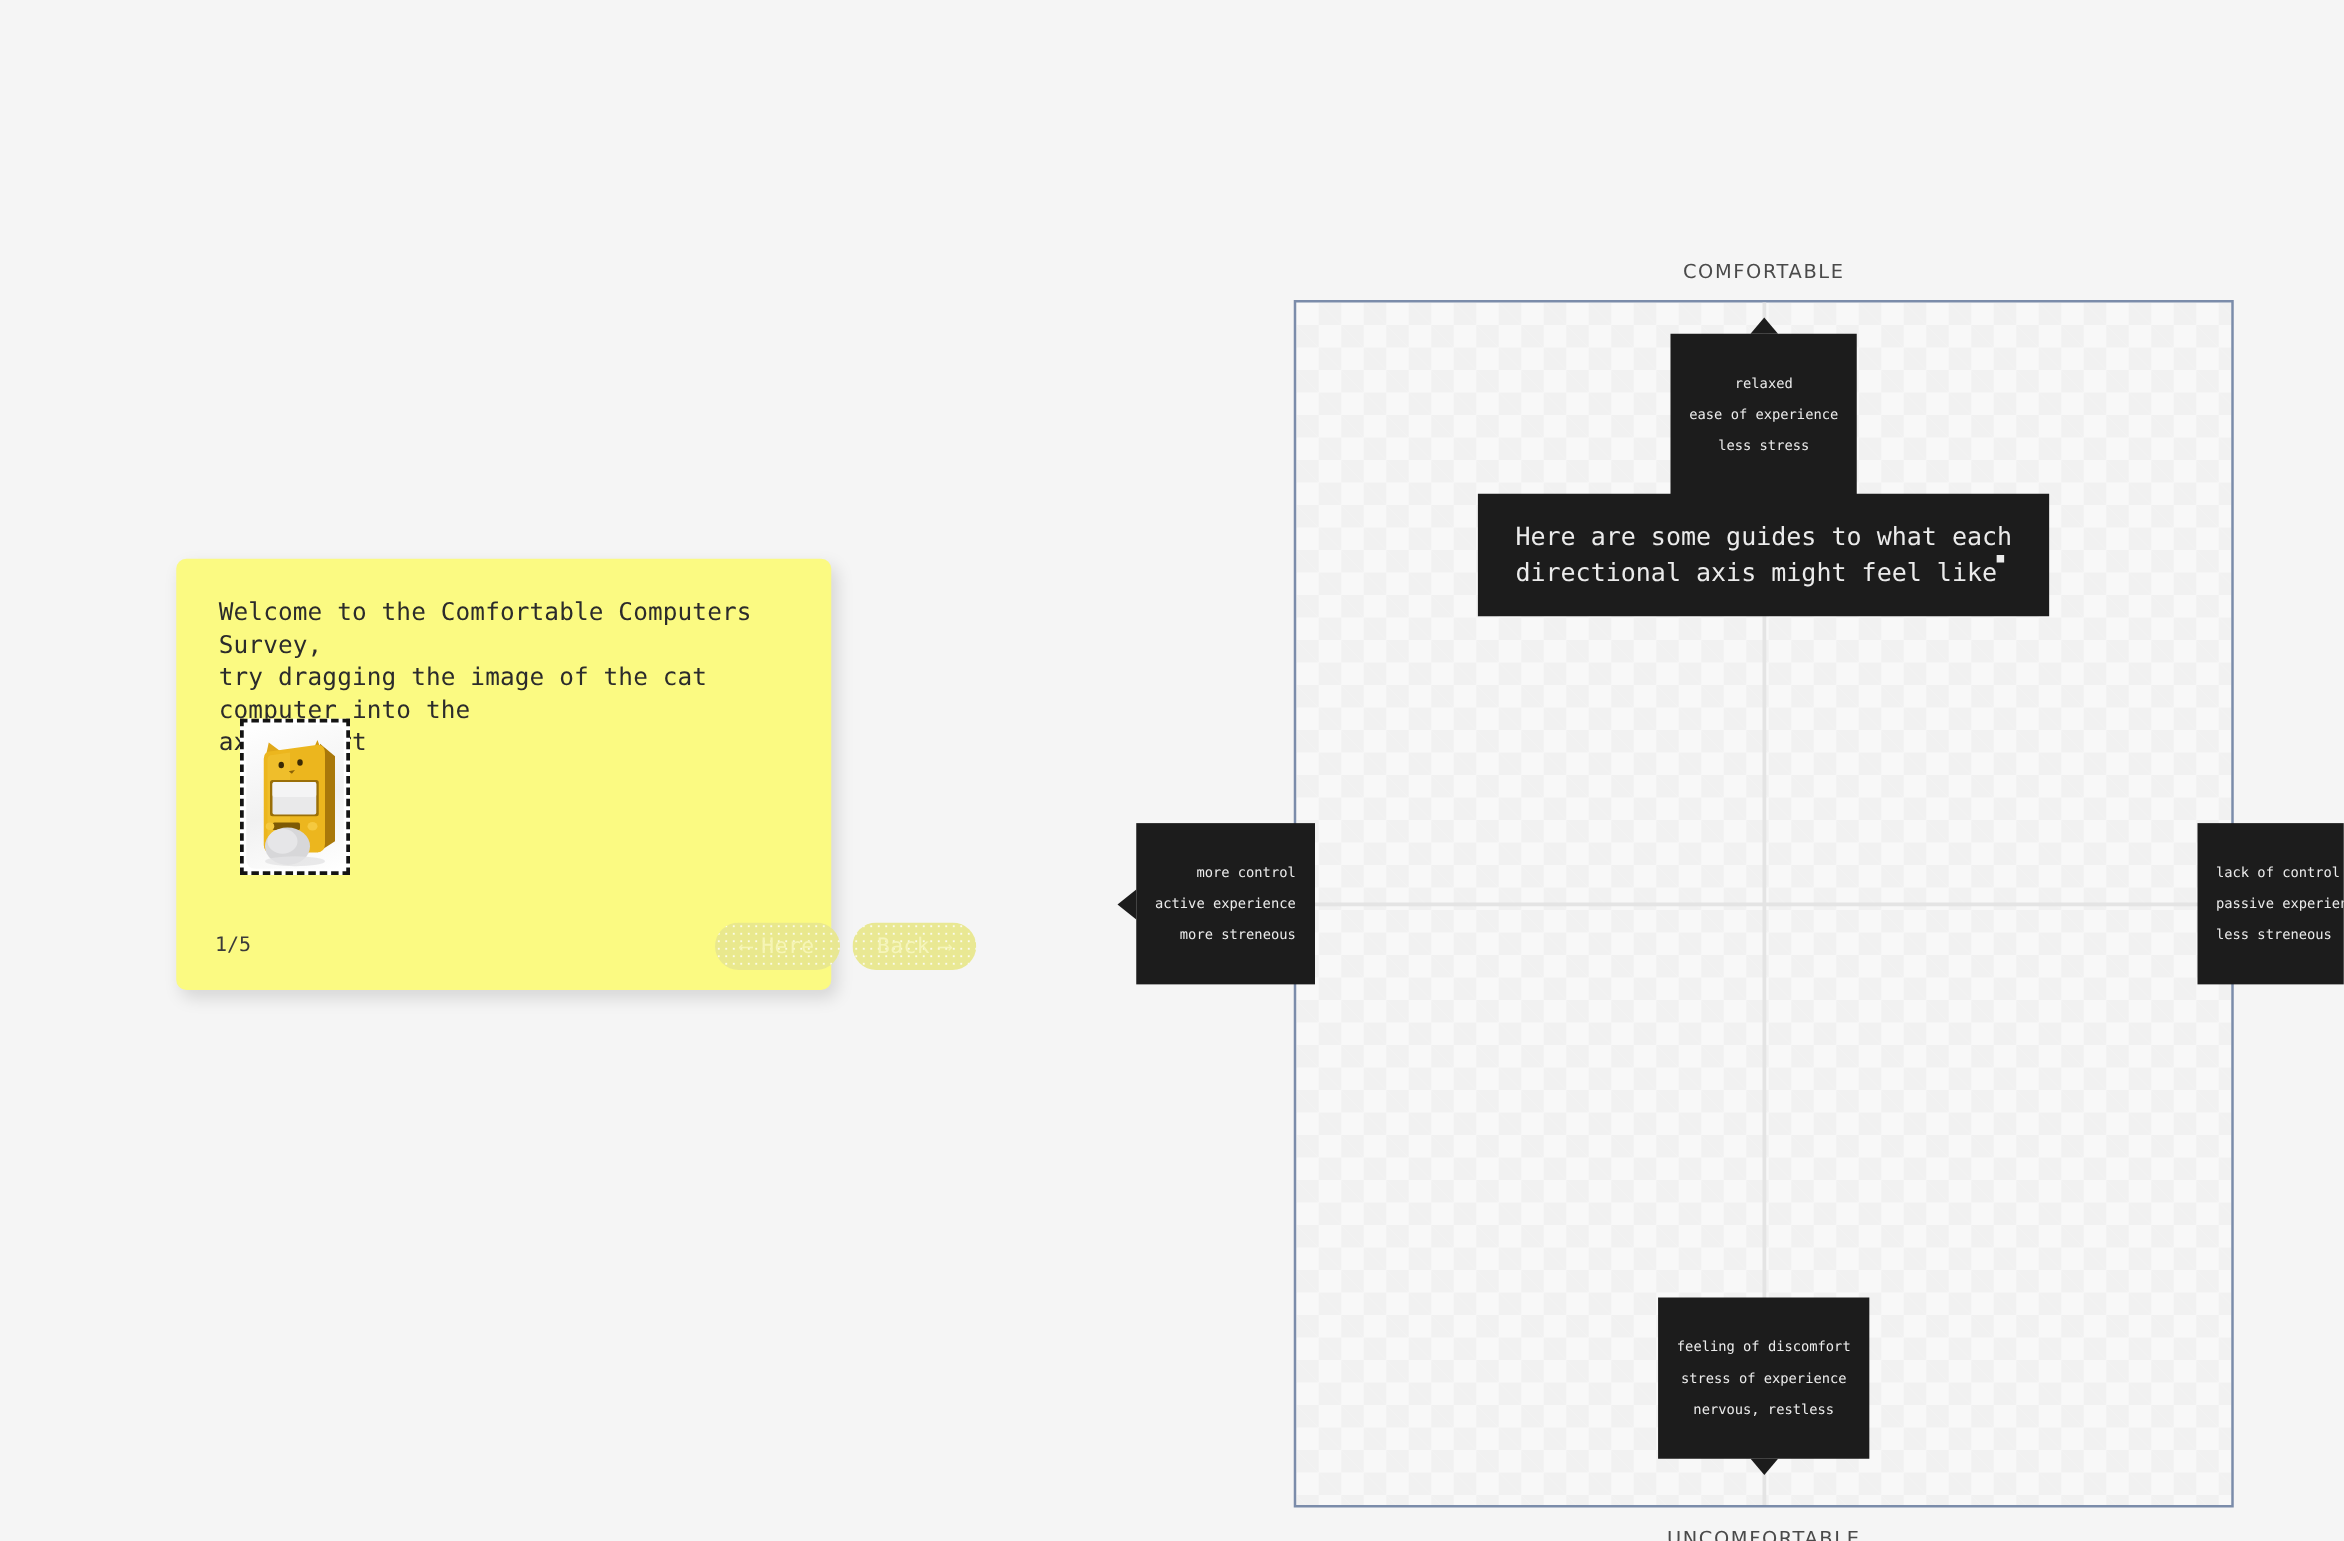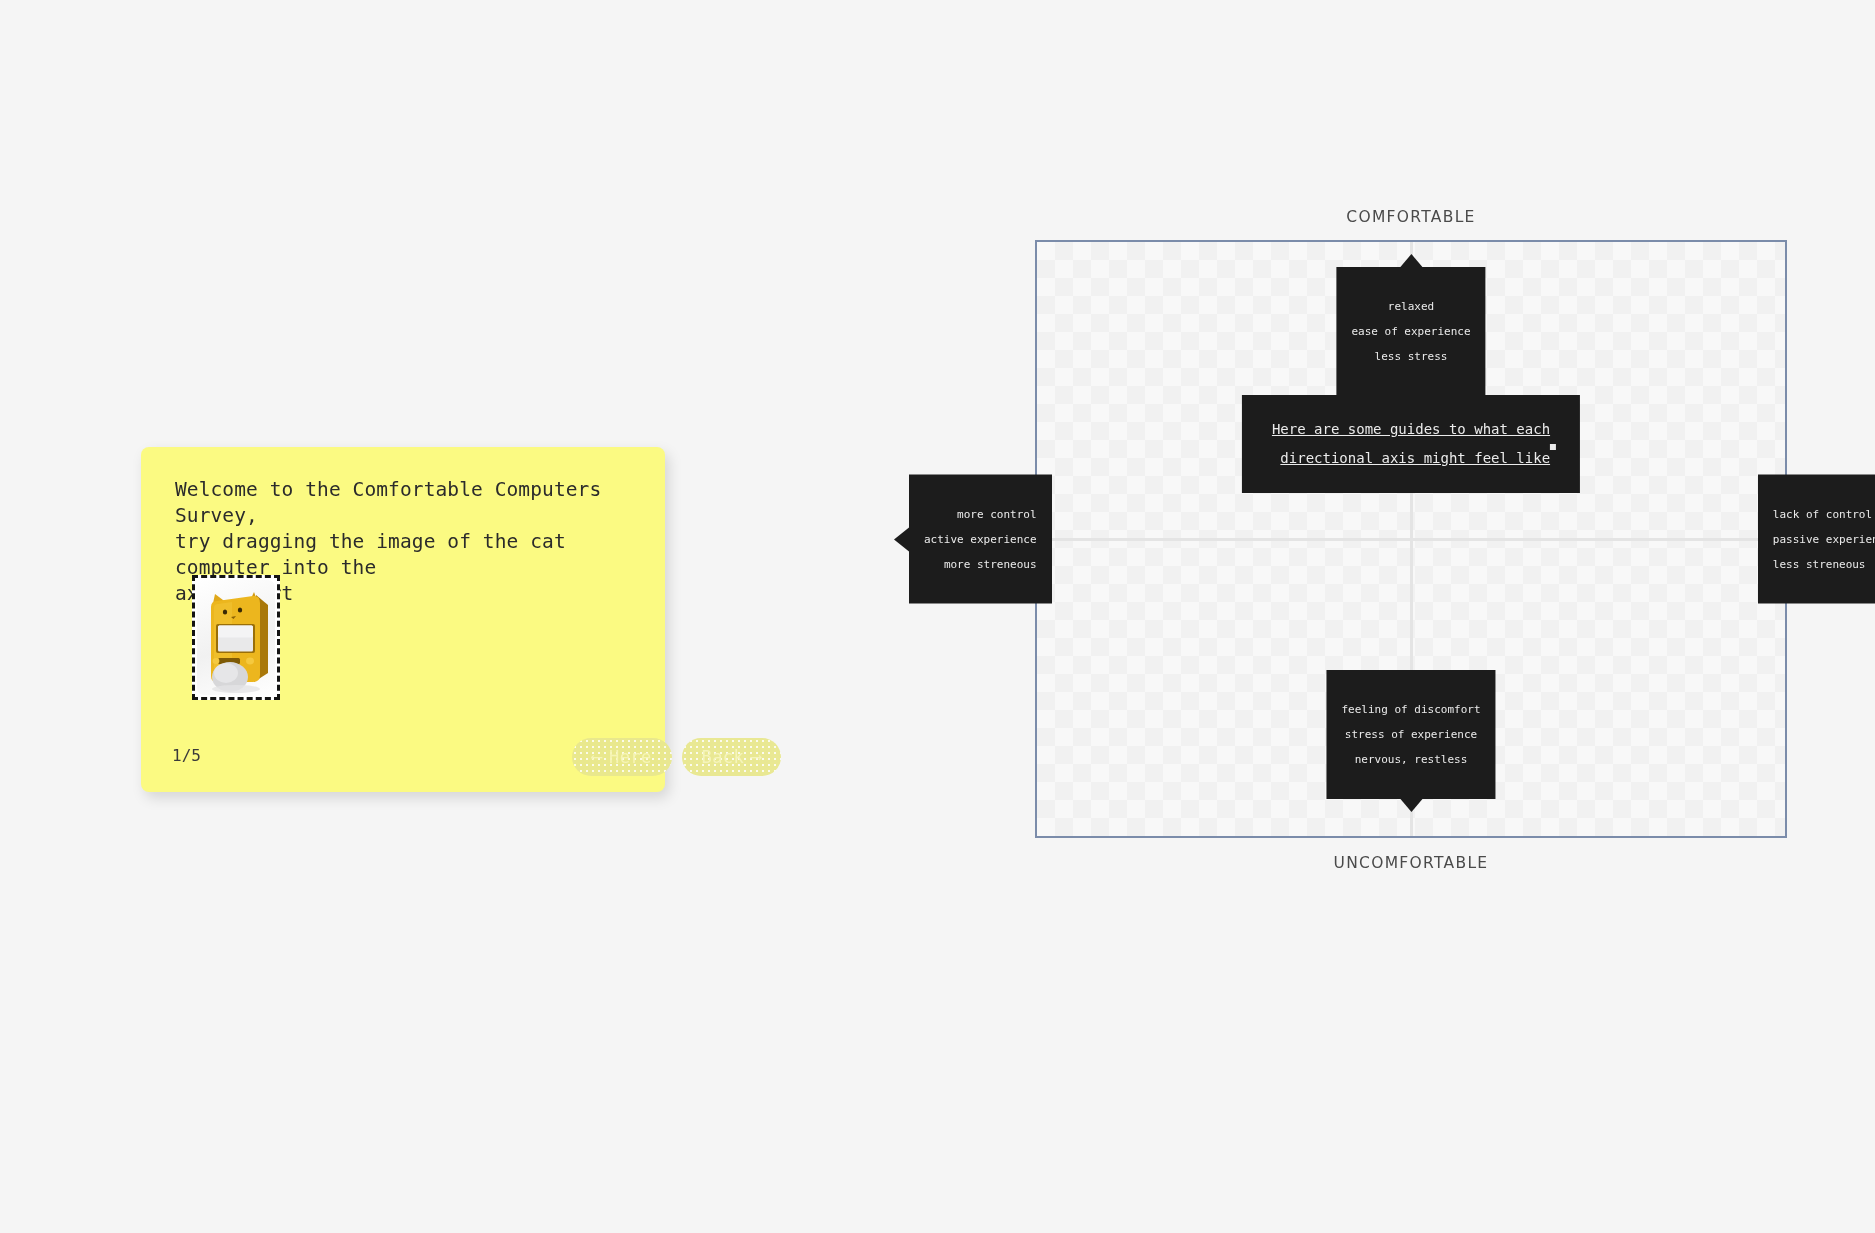--- a/index.html
+++ b/index.html
@@ -98,21 +98,21 @@
     gap: 7px;
   }
   .nav-arrow { font-size: 16px; line-height: 1; }
 
   
   #axis-chart-wrap {
     position: absolute;
     left: 1035px;
     top: 240px;
     width: 752px;
-    height: 598px;
+    height: 966px;
   }
   #axis-chart {
     position: absolute;
     inset: 0;
     border: 2px solid #7b8caa;
     box-sizing: border-box;
     background-color: #f8f8f8;
     background-image:
       linear-gradient(45deg, #f1f1f1 25%, transparent 25%, transparent 75%, #f1f1f1 75%),
       linear-gradient(45deg, #f1f1f1 25%, transparent 25%, transparent 75%, #f1f1f1 75%);
@@ -189,25 +189,24 @@
   #callout-top::after {
     left: 50%; top: -13px; margin-left: -11px;
     border-width: 0 11px 13px 11px;
     border-color: transparent transparent #1c1c1c transparent;
   }
   
   #callout-center {
     left: 50%;
     top: 153px;
     transform: translateX(-50%);
-    text-align: right;
-    font-size: 14px;
+    text-align: left;
+    font-size: 20px;
     line-height: 29px;
     padding: 20px 30px;
-    text-decoration: underline;
   }
   
   #callout-left {
     left: -128px;
     top: 50%;
     transform: translateY(-50%);
     text-align: right;
   }
   #callout-left::after {
     left: -15px; top: 50%; margin-top: -12px;

